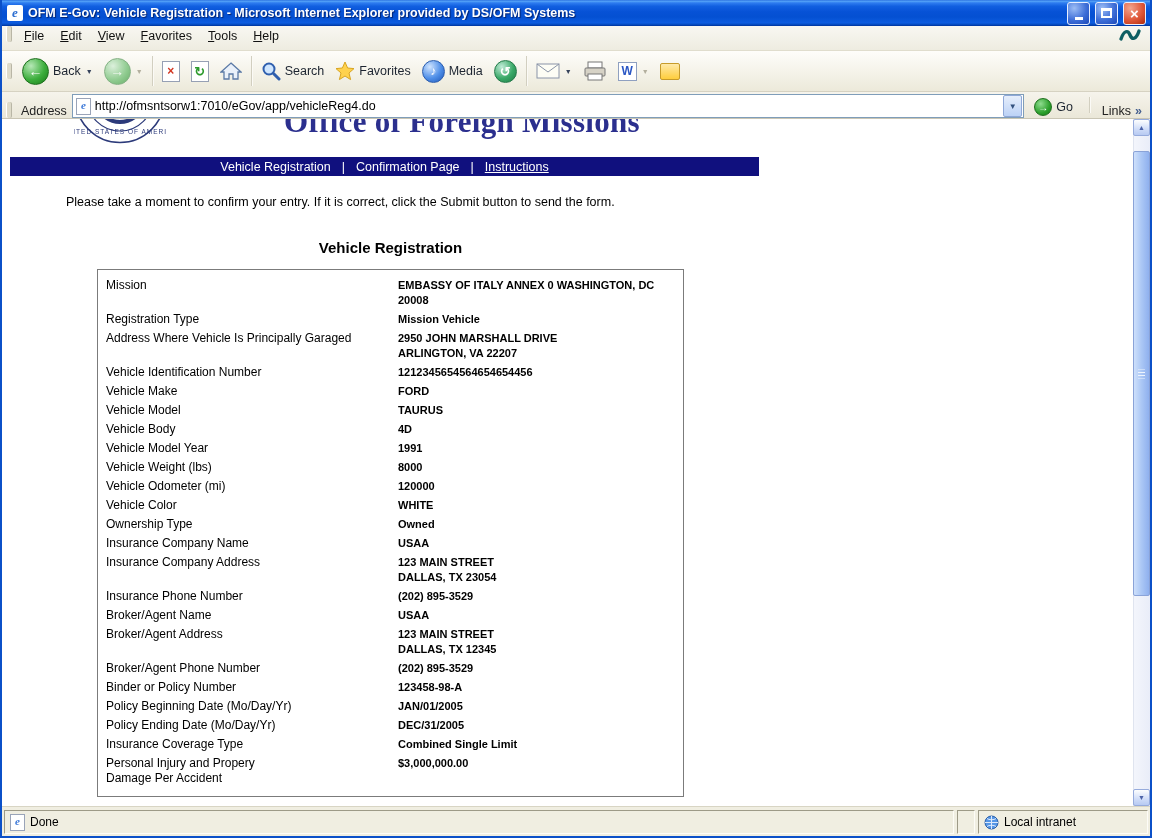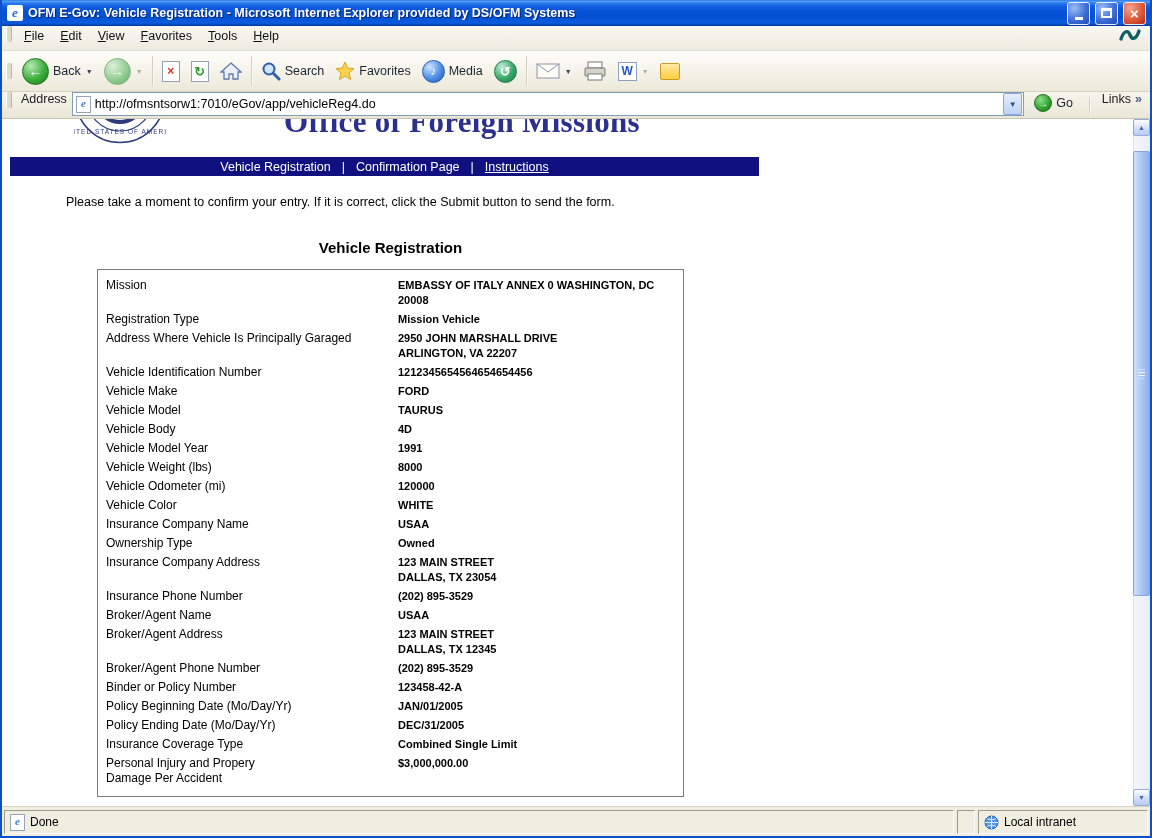--- a/index.html
+++ b/index.html
@@ -46,21 +46,21 @@
   .orb.hist{width:21px;height:21px;font-size:13px;background:radial-gradient(circle at 32% 28%,#c2ecd8,#3aa968 55%,#1d7a44);border:1px solid #247a4a;}
   .pg-icon{position:relative;width:16px;height:19px;background:#fff;border:1px solid #96a0b4;display:flex;
     align-items:center;justify-content:center;font-weight:bold;flex:0 0 16px;}
   .x-red{color:#d23520;font-size:12px;}
   .r-green{color:#2d9a2d;font-size:13px;}
   .word-icon{width:17px;height:17px;background:#fff;border:1px solid #8fa0c0;color:#2b57c4;font-weight:bold;
     font-size:12px;display:flex;align-items:center;justify-content:center;}
   .note-icon{width:18px;height:15px;background:linear-gradient(#ffe9a8,#ffce3d);border:1px solid #c79b2a;border-radius:2px;}
 
   
-  .addressbar{flex:0 0 26px;display:flex;align-items:flex-start;gap:5px;background:linear-gradient(#f6f4ec,#eae7d8);
+  .addressbar{flex:0 0 26px;display:flex;align-items:flex-end;gap:5px;background:linear-gradient(#f6f4ec,#eae7d8);
     border-bottom:1px solid #c9c5b4;padding:0 4px 0 2px;font-size:12.5px;color:#222;}
   .url-box{flex:1;display:flex;align-items:center;gap:4px;height:22px;background:#fff;border:1px solid #7f9db9;padding:0 1px 0 3px;}
   .addr-doc{width:13px;height:15px;background:#fff;border:1px solid #9aa4b8;color:#3c78d8;
     font:italic bold 11px/13px "Liberation Serif",serif;text-align:center;flex:0 0 13px;}
   .url-input{flex:1;border:none;outline:none;font-family:"Liberation Sans",sans-serif;font-size:12.5px;height:18px;padding:0;background:transparent;}
   .combo{width:17px;height:20px;background:linear-gradient(#e6eefb,#bcd2f6);border:1px solid #8fa8d8;border-radius:2px;
     color:#33517e;font-size:8px;display:flex;align-items:center;justify-content:center;flex:0 0 17px;}
   .go-btn{display:flex;align-items:center;gap:4px;padding:2px 8px 2px 5px;}
   .go-orb{width:16px;height:16px;border-radius:50%;background:radial-gradient(circle at 35% 30%,#8fdc8f,#2ca02c 60%,#157815);
     color:#fff;font-size:10px;display:flex;align-items:center;justify-content:center;border:1px solid #1d6f1d;}
@@ -300,26 +300,26 @@
               </tr>
               <tr>
                 <td class="flabel">Vehicle Odometer (mi)</td>
                 <td class="fvalue">120000</td>
               </tr>
               <tr>
                 <td class="flabel">Vehicle Color</td>
                 <td class="fvalue">WHITE</td>
               </tr>
               <tr>
+                <td class="flabel">Ownership Type</td>
+                <td class="fvalue">Owned</td>
+              </tr>
+              <tr>
                 <td class="flabel">Insurance Company Name</td>
                 <td class="fvalue">USAA</td>
-              </tr>
-              <tr>
-                <td class="flabel">Ownership Type</td>
-                <td class="fvalue">Owned</td>
               </tr>
               <tr>
                 <td class="flabel">Insurance Company Address</td>
                 <td class="fvalue">123 MAIN STREET
 DALLAS, TX 23054</td>
               </tr>
               <tr>
                 <td class="flabel">Insurance Phone Number</td>
                 <td class="fvalue">(202) 895-3529</td>
               </tr>
@@ -331,21 +331,21 @@
                 <td class="flabel">Broker/Agent Address</td>
                 <td class="fvalue">123 MAIN STREET
 DALLAS, TX 12345</td>
               </tr>
               <tr>
                 <td class="flabel">Broker/Agent Phone Number</td>
                 <td class="fvalue">(202) 895-3529</td>
               </tr>
               <tr>
                 <td class="flabel">Binder or Policy Number</td>
-                <td class="fvalue">123458-42-A</td>
+                <td class="fvalue">123458-98-A</td>
               </tr>
               <tr>
                 <td class="flabel">Policy Beginning Date (Mo/Day/Yr)</td>
                 <td class="fvalue">JAN/01/2005</td>
               </tr>
               <tr>
                 <td class="flabel">Policy Ending Date (Mo/Day/Yr)</td>
                 <td class="fvalue">DEC/31/2005</td>
               </tr>
               <tr>

